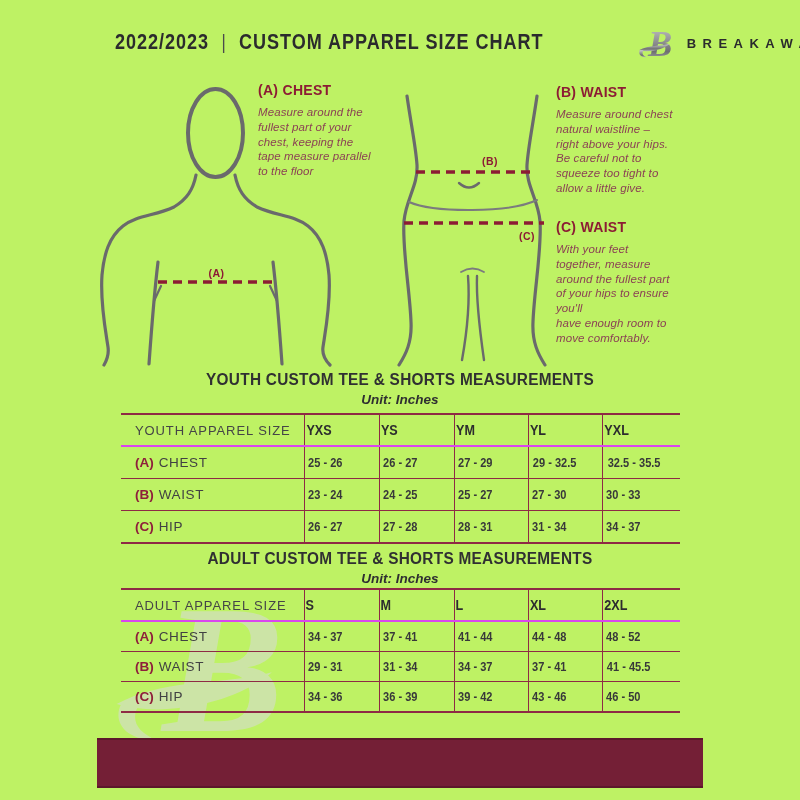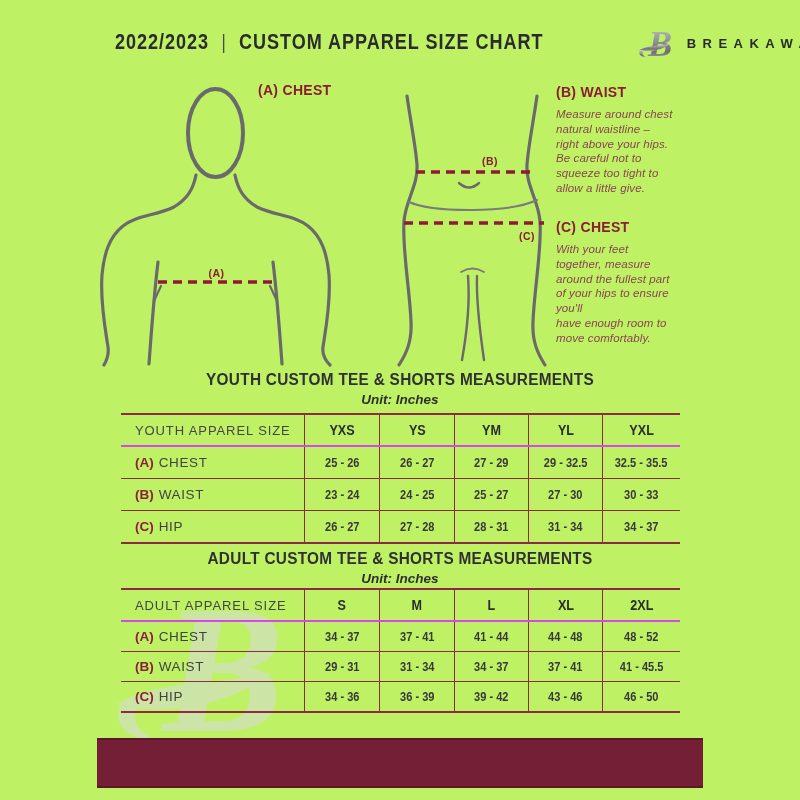--- a/index.html
+++ b/index.html
@@ -54,21 +54,21 @@
     border-top:2px solid #8e2a45; border-bottom:2px solid #8e2a45;
   }
   .yt{top:413px;} .at{top:588px;}
   .t-row{
     display:grid; grid-template-columns:183px 75px 75px 74px 74px 78px;
   }
   .t-head{border-bottom:2px solid #d946ef; height:30px;}
   .yt .t-data{height:31px;} .at .t-data{height:29px;}
   .t-data{border-bottom:1.5px solid #8e2a45;}
   .t-data:last-child{border-bottom:none;}
-  .cell{display:flex; align-items:center; justify-content:center; overflow:hidden;}
+  .cell{display:flex; align-items:center; justify-content:flex-start; overflow:hidden;}
   .cell + .cell{border-left:1.5px solid #8e2a45;}
   .label-cell{justify-content:flex-start; padding-left:14px;}
   .col-head-label{font-size:13px; color:#454547; letter-spacing:0.9px;}
   .size-label{display:inline-block; font-size:14px; font-weight:700; color:#2c2c2e; transform:scaleX(0.9);}
   .pfx{font-weight:700; color:#8e1f3b; font-size:13.5px; margin-right:5px;}
   .lbl{color:#414143; font-size:13.5px; letter-spacing:0.6px;}
   .val{display:inline-block; font-size:13px; font-weight:700; color:#38383a; transform:scaleX(0.85); white-space:nowrap;}
 
   
   .watermark{left:110px; top:558px; z-index:1; opacity:0.55;}
@@ -134,32 +134,37 @@
     </g>
     <g font-family="Liberation Sans, sans-serif" font-size="10.5" font-weight="700" fill="#8c1c34" text-anchor="middle" letter-spacing="0.5">
       <text x="216.5" y="277">(A)</text>
       <text x="490" y="164.5">(B)</text>
       <text x="527" y="239.5">(C)</text>
     </g>
   </svg>
 
   <div class="abs guide-block gb-a">
     <div class="guide-heading">(A) CHEST</div>
+    <div class="guide-body">Measure around the
+fullest part of your
+chest, keeping the
+tape measure parallel
+to the floor</div>
   </div>
   <div class="abs guide-block gb-b">
     <div class="guide-heading">(B) WAIST</div>
     <div class="guide-body">Measure around chest
 natural waistline –
 right above your hips.
 Be careful not to
 squeeze too tight to
 allow a little give.</div>
   </div>
   <div class="abs guide-block gb-c">
-    <div class="guide-heading">(C) CHEST</div>
+    <div class="guide-heading">(C) WAIST</div>
     <div class="guide-body">With your feet
 together, measure
 around the fullest part
 of your hips to ensure
 you'll
 have enough room to
 move comfortably.</div>
   </div>
 
   <svg class="abs watermark" width="205" height="210" viewBox="0 0 44 46">

